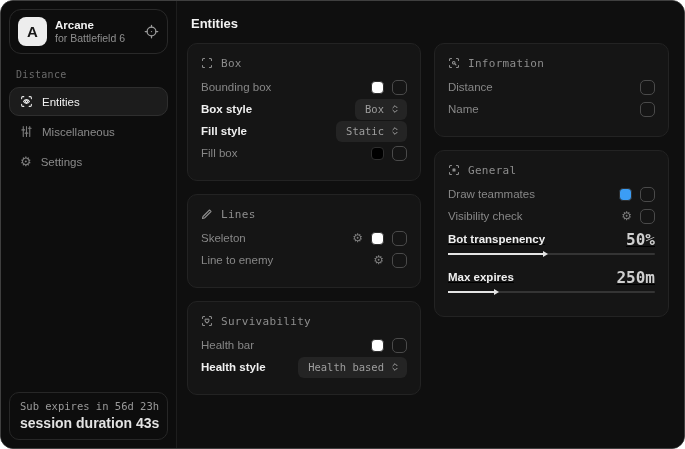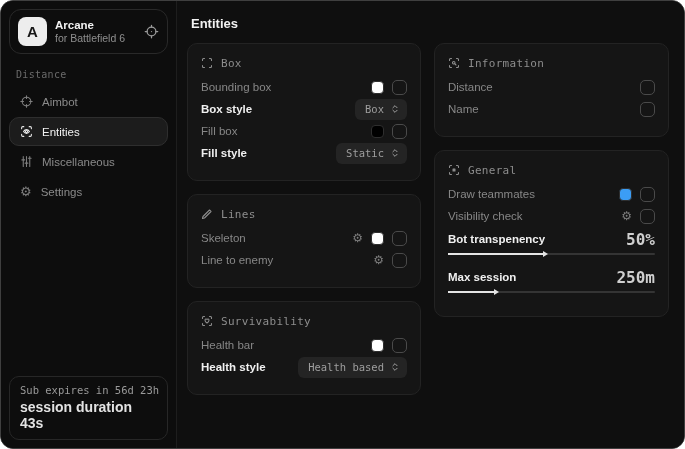--- a/index.html
+++ b/index.html
@@ -48,21 +48,21 @@
     height:29px; display:flex; align-items:center; gap:9px;
     padding:0 10px; color:#8a8a8a; font-size:11.5px;
     border:1px solid transparent; border-radius:10px; cursor:pointer;
   }
   .nav-item .nico { display:flex; color:#7e7e7e; }
   .nav-item.selected { background:#1c1c1c; border-color:#2e2e2e; color:#f1f1f1; }
   .nav-item.selected .nico { color:#e6e6e6; }
   .side-spacer { flex:1; }
   .sub-card {
     border:1px solid #272727; border-radius:10px;
-    padding:7px 20px 8px 10px;
+    padding:7px 4px 8px 10px;
   }
   .sub-line1 {
     font-family:"DejaVu Sans Mono", monospace;
     font-size:10.5px; color:#9a9a9a; white-space:nowrap;
   }
   .sub-line2 { font-size:14px; font-weight:700; color:#e3e3e3; margin-top:3px; }
   
   .main { flex:1; background:#0f0f0f; padding:15px 15px 0 10px; overflow:hidden; }
   .page-title { font-size:13px; font-weight:700; color:#f2f2f2; margin:0 0 12px 4px; }
   .cols { display:flex; gap:13px; align-items:flex-start; }
@@ -98,21 +98,21 @@
   .dropdown {
     background:#242424; border-radius:6px; height:21px;
     display:flex; align-items:center; gap:6px;
     padding:0 7px 0 10px; cursor:pointer;
   }
   .dropdown .dd-value {
     font-family:"DejaVu Sans Mono", monospace;
     font-size:10.5px; color:#9e9e9e;
   }
   .dropdown .dd-ico { display:flex; color:#9e9e9e; }
-  .slider-group { margin:2px 0 9px 0; }
+  .slider-group { margin:2px 0 9px 0;text-decoration:underline; }
   .slider-top { height:20px; display:flex; align-items:center; }
   .slider-value {
     font-family:"DejaVu Sans Mono", monospace;
     font-size:16px; font-weight:700; color:#cfcfcf;
   }
   .slider-track {
     position:relative; height:8px; cursor:pointer; margin-top:1px;
   }
   .slider-track::before {
     content:""; position:absolute; left:0; right:0; top:3px; height:2px;
@@ -148,29 +148,20 @@
           <circle cx="12" cy="12" r="7"></circle>
           <path d="M12 2v3M12 19v3M2 12h3M19 12h3"></path>
           <circle cx="12" cy="12" r="1" fill="currentColor" stroke="none"></circle>
         </svg>
       </span>
     </div>
 
     <div class="category">Distance</div>
 
     <div class="nav">
-      <div class="nav-item">
-        <span class="nico">
-          <svg width="13" height="13" viewBox="0 0 24 24" fill="none" stroke="currentColor" stroke-width="2" stroke-linecap="round">
-            <circle cx="12" cy="12" r="8"></circle>
-            <path d="M12 1.5v5M12 17.5v5M1.5 12h5M17.5 12h5"></path>
-          </svg>
-        </span>
-        <span>Aimbot</span>
-      </div>
       <div class="nav-item selected">
         <span class="nico">
           <svg width="13" height="13" viewBox="0 0 24 24" fill="none" stroke="currentColor" stroke-width="2" stroke-linecap="round" stroke-linejoin="round">
             <path d="M3 7V5a2 2 0 0 1 2-2h2M17 3h2a2 2 0 0 1 2 2v2M21 17v2a2 2 0 0 1-2 2h-2M7 21H5a2 2 0 0 1-2-2v-2"></path>
             <circle cx="12" cy="12" r="2"></circle>
             <path d="M6.5 12c1.5-2.3 3.4-3.5 5.5-3.5S16 9.7 17.5 12c-1.5 2.3-3.4 3.5-5.5 3.5S8 14.3 6.5 12z"></path>
           </svg>
         </span>
         <span>Entities</span>
       </div>
@@ -226,39 +217,39 @@
                 <span class="dd-value">Box</span>
                 <span class="dd-ico">
                   <svg width="10" height="10" viewBox="0 0 24 24" fill="none" stroke="currentColor" stroke-width="2.4" stroke-linecap="round" stroke-linejoin="round">
                     <path d="M7 9l5-5 5 5M7 15l5 5 5-5"></path>
                   </svg>
                 </span>
               </span>
             </span>
           </div>
           <div class="row">
-            <span class="row-label">Fill box</span>
-            <span class="controls">
-              <span class="swatch" style="background: rgb(0, 0, 0);"></span>
-              <span class="checkbox"></span>
-            </span>
-          </div>
-          <div class="row">
             <span class="row-label bright">Fill style</span>
             <span class="controls">
               <span class="dropdown">
                 <span class="dd-value">Static</span>
                 <span class="dd-ico">
                   <svg width="10" height="10" viewBox="0 0 24 24" fill="none" stroke="currentColor" stroke-width="2.4" stroke-linecap="round" stroke-linejoin="round">
                     <path d="M7 9l5-5 5 5M7 15l5 5 5-5"></path>
                   </svg>
                 </span>
               </span>
             </span>
           </div>
+          <div class="row">
+            <span class="row-label">Fill box</span>
+            <span class="controls">
+              <span class="swatch" style="background: rgb(0, 0, 0);"></span>
+              <span class="checkbox"></span>
+            </span>
+          </div>
         </div>
 
         <div class="card">
           <div class="card-head">
             <span class="hico">
               <svg width="12" height="12" viewBox="0 0 24 24" fill="none" stroke="currentColor" stroke-width="2.2" stroke-linecap="round" stroke-linejoin="round">
                 <path d="M3 21l1-4L17 4l3 3L7 20l-4 1z"></path>
               </svg>
             </span>
             <span class="card-title">Lines</span>
@@ -370,21 +361,21 @@
               <span class="row-label bright">Bot transpenency</span>
               <span class="slider-value">50%</span>
             </div>
             <div class="slider-track">
               <span class="slider-fill" style="width: 46%;"></span>
             </div>
           </div>
 
           <div class="slider-group" style="margin-bottom:4px;">
             <div class="slider-top">
-              <span class="row-label bright">Max session</span>
+              <span class="row-label bright">Max expires</span>
               <span class="slider-value">250m</span>
             </div>
             <div class="slider-track">
               <span class="slider-fill" style="width: 22%;"></span>
             </div>
           </div>
         </div>
 
       </div>
     </div>

